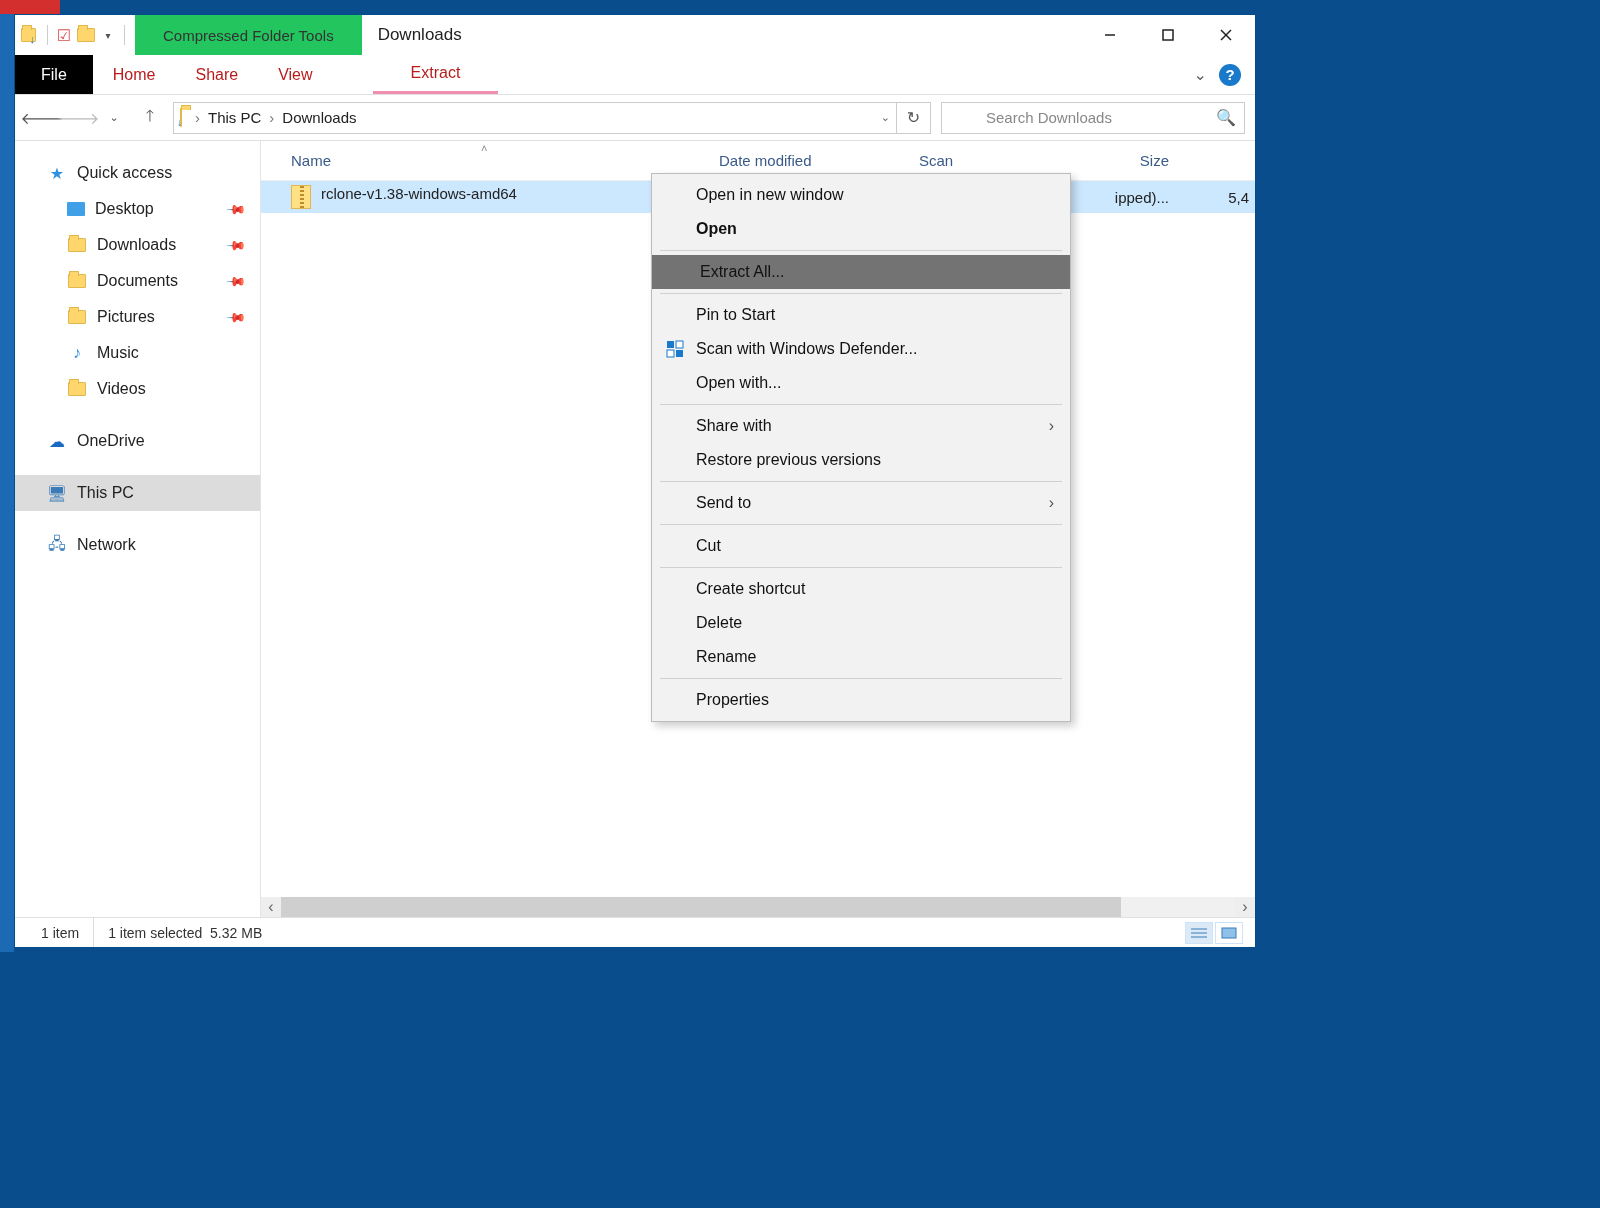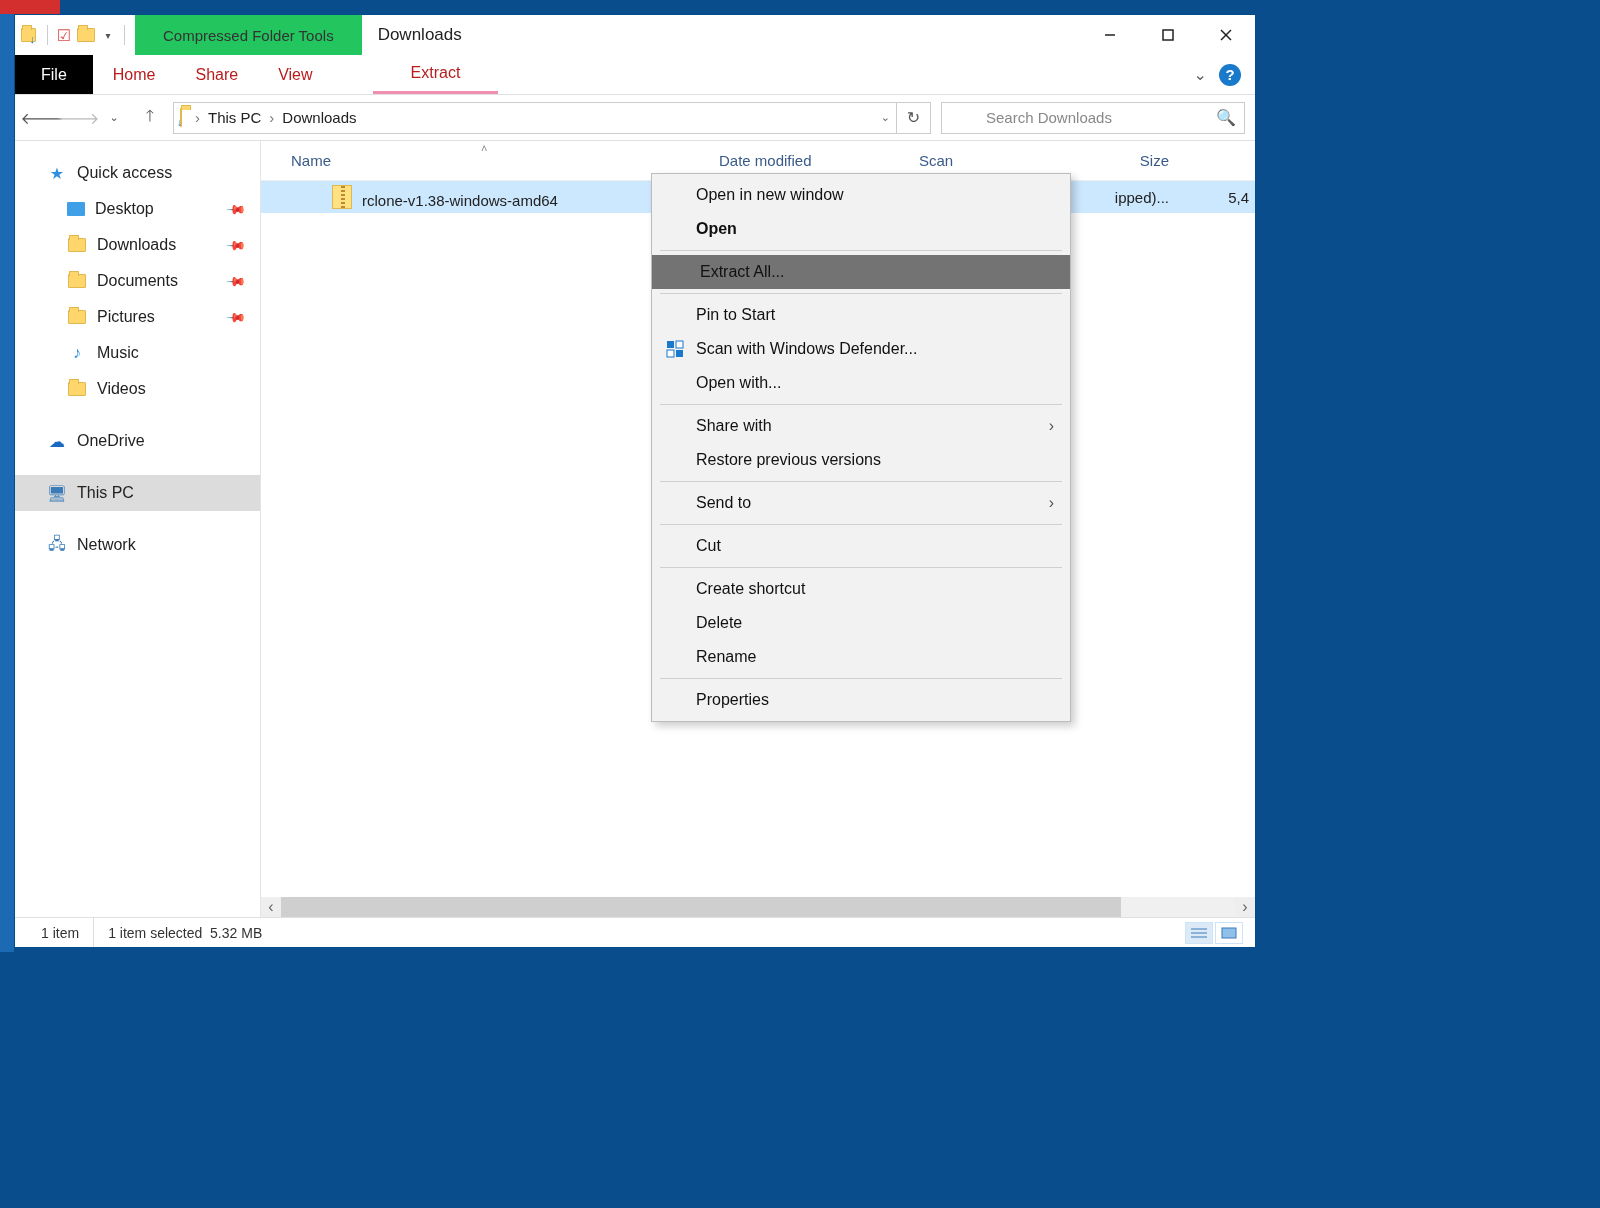--- a/index.html
+++ b/index.html
@@ -59,21 +59,21 @@
 
   
   .content { flex:1; display:flex; flex-direction:column; position:relative; }
   .columns { height:40px; display:flex; align-items:center; border-bottom:1px solid #eee; color:#3a5a8a; font-size:15px; padding-left:30px; }
   .col-name { flex:0 0 428px; position:relative; }
   .col-date { flex:0 0 200px; }
   .col-type { flex:0 0 170px; }
   .col-size { flex:0 0 80px; text-align:right; }
   .sort-ind { position:absolute; top:-10px; left:190px; color:#888; font-size:11px; }
   .filerow { height:32px; display:flex; align-items:center; background:#cce8ff; font-size:15px; color:#222; padding-left:30px; }
-  .filerow .fname { flex:0 0 428px; display:flex; align-items:flex-end; gap:10px;margin-left:41px; }
+  .filerow .fname { flex:0 0 428px; display:flex; align-items:flex-start; gap:10px; }
   .filerow .ftype-partial { margin-left:auto; padding-right:6px; color:#222; }
   .filerow .fsize { width:80px; text-align:right; padding-right:6px; }
   .zip-ico { width:20px; height:24px; background:#ffe082; border:1px solid #e0b84d; position:relative; }
   .zip-ico:after { content:""; position:absolute; left:8px; top:0; width:4px; height:100%; background:repeating-linear-gradient(#c08a2a 0 2px, #ffe082 2px 4px); }
 
   .hscroll { position:absolute; left:0; right:0; bottom:0; height:20px; display:flex; align-items:center; background:#f5f5f5; }
   .hscroll-btn { width:20px; height:20px; display:flex; align-items:center; justify-content:center; color:#666; background:#eee; }
   .hscroll-track { flex:1; height:20px; background:#f0f0f0; position:relative; }
   .hscroll-thumb { position:absolute; left:0; top:0; height:100%; width:88%; background:#cfcfcf; }
 

